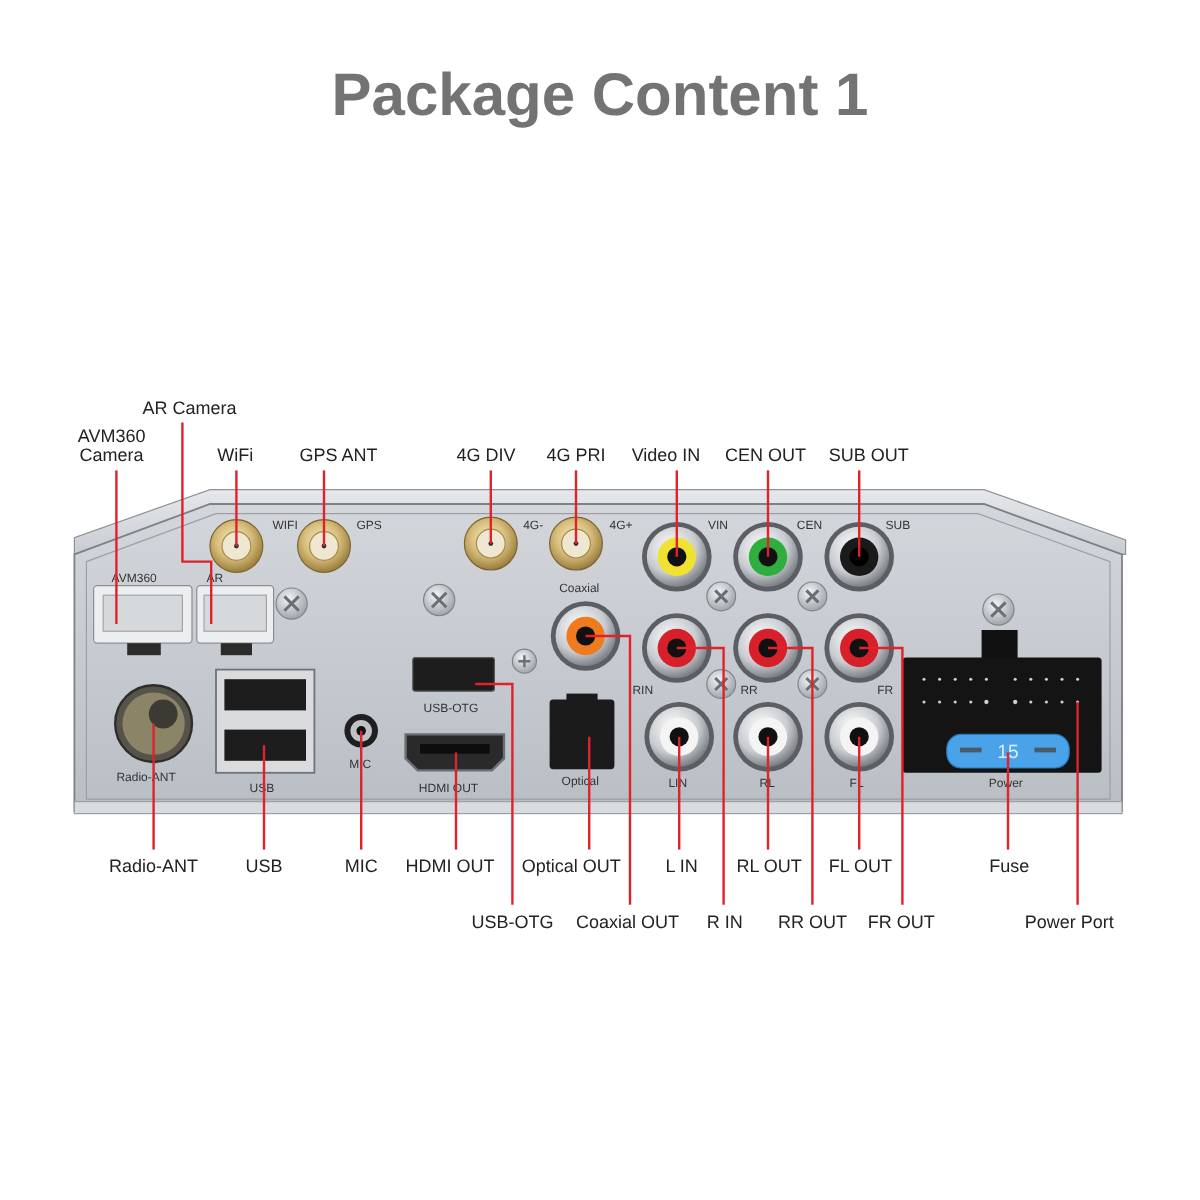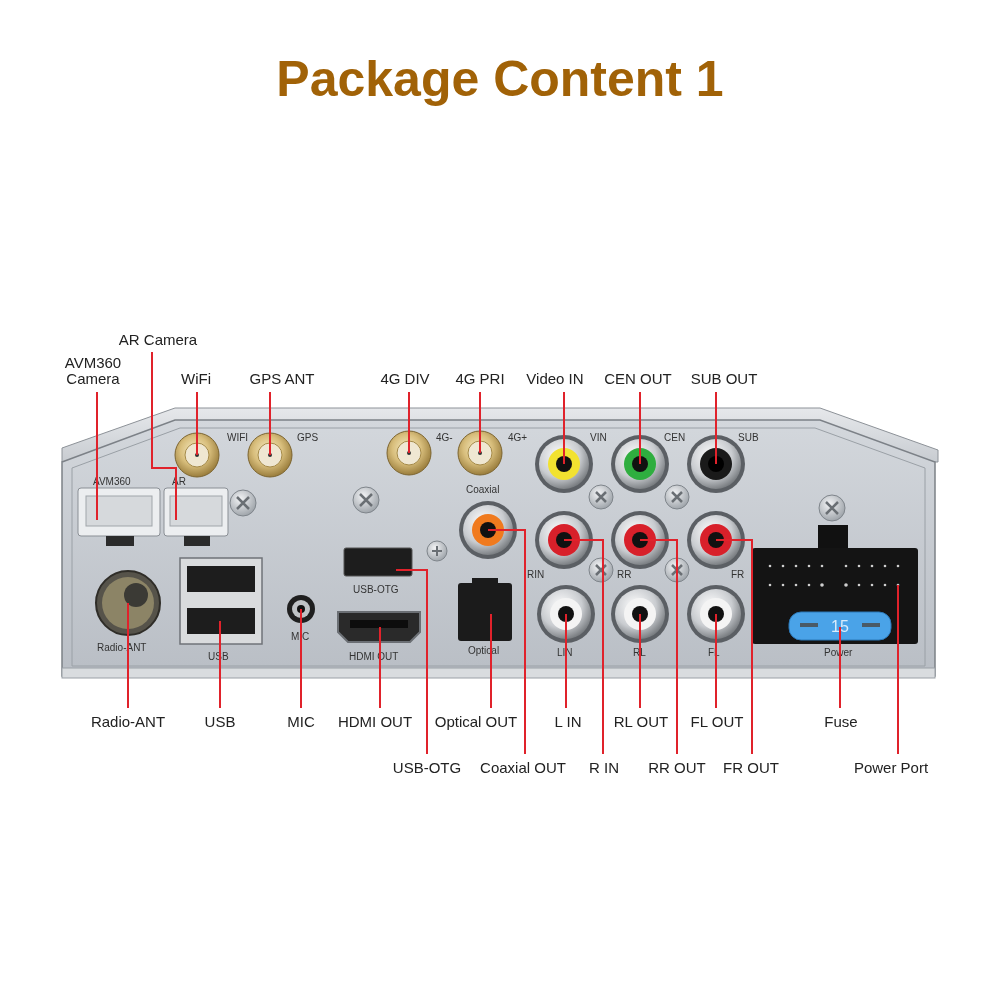--- a/index.html
+++ b/index.html
@@ -1,19 +1,19 @@
 <!DOCTYPE html>
 <html><head>
   <meta charset="utf-8">
   <style>
     html, body { margin: 0; padding: 0; background: #ffffff; }
     body { width: 1000px; height: 1000px; position: relative; overflow: hidden;
            font-family: "Liberation Sans", "DejaVu Sans", sans-serif; }
     .title { position: absolute; left: 0; top: 50px; width: 1000px; text-align: center;
-             font-size: 50px; font-weight: bold; color: #a16207; letter-spacing: 0px; }
+             font-size: 50px; font-weight: bold; color: #737373; letter-spacing: 0px; }
     svg.stage { position: absolute; left: 0; top: 0; }
     .lbl { font-family: "Liberation Sans", "DejaVu Sans", sans-serif; font-size: 15px; fill: #222; }
     .plbl { font-family: "Liberation Sans", "DejaVu Sans", sans-serif; font-size: 10px; fill: #333; }
     .callout { stroke: #e0222b; stroke-width: 2; fill: none; }
   </style>
 </head>
 <body>
 
 <div class="title">Package Content 1</div>
 

